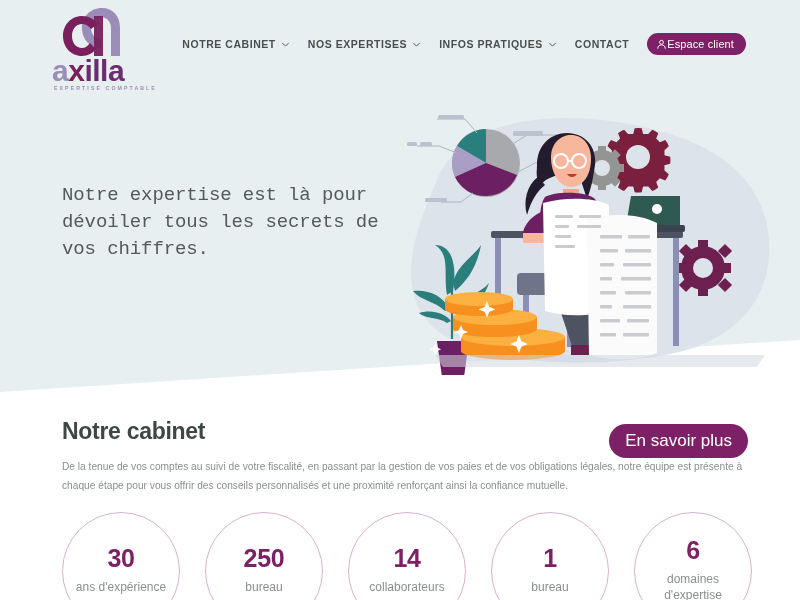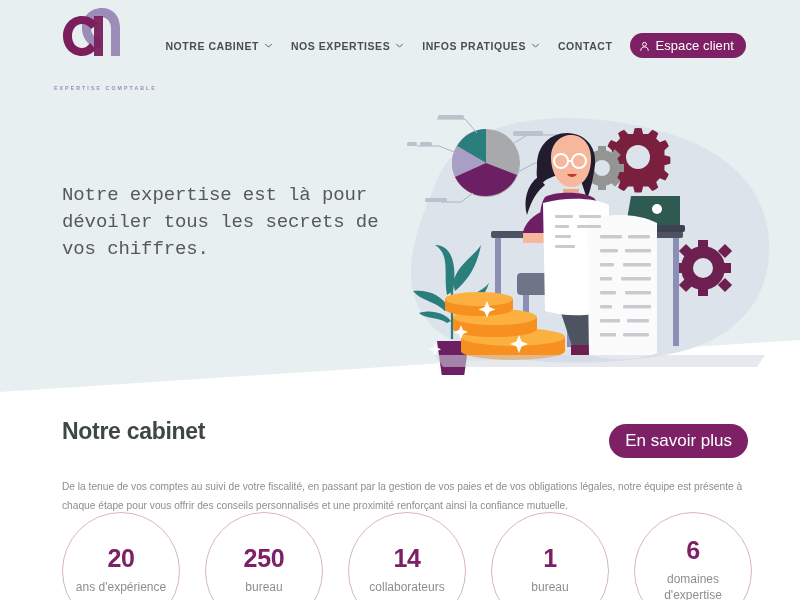--- a/index.html
+++ b/index.html
@@ -49,24 +49,24 @@
   .nav-item {
     display: flex; align-items: center; gap: 5px;
     font-size: 10.5px; font-weight: 700; letter-spacing: 0.55px;
     color: #4a4f4c; text-transform: uppercase;
     margin-right: 18px; cursor: pointer; white-space: nowrap;
   }
   .chev { width: 9px; height: 9px; flex: none; }
   .chev svg { display: block; }
 
   .btn-client {
-    display: flex; align-items: center; gap: 5px;
+    display: flex; align-items: center; 
     background: #7d2065; color: #fff;
     border-radius: 999px; padding: 5px 12px 5px 9px;
-    font-size: 13px; font-weight: 500; letter-spacing: 0.1px;
+    font-size: 11px; font-weight: 500; letter-spacing: 0.1px;
     cursor: pointer; white-space: nowrap;
   }
   .btn-client .pic { width: 11px; height: 11px; flex: none; }
 
   
   .hero-text { position: absolute; left: 62px; top: 182px; width: 360px; }
   .hero-title {
     font-size: 21.5px; font-weight: 700; color: #9c176c;
     letter-spacing: -0.2px; line-height: 1.2; margin-bottom: 14px;
   }
@@ -85,21 +85,21 @@
     position: absolute; left: 62px; top: 18px;
     font-size: 23px; font-weight: 700; color: #3f4743; letter-spacing: -0.3px;
   }
   .btn-more {
     position: absolute; right: 52px; top: 24px;
     background: #7d2065; color: #fff;
     border-radius: 999px; padding: 7px 16px;
     font-size: 17px; font-weight: 400; cursor: pointer; white-space: nowrap;
   }
   .sec-para {
-    position: absolute; left: 62px; top: 78px; width: 690px;
+    position: absolute; left: 62px; top: 58px; width: 690px;
     font-size: 10.2px; color: #8a8f90; line-height: 1.85;
   }
 
   
   .stats {
     position: absolute; left: 62px; top: 112px; width: 690px;
     display: flex; justify-content: space-between;
   }
   .stat {
     width: 118px; height: 118px; border-radius: 50%;
@@ -133,20 +133,21 @@
           <g fill="#9b8cb8">
             <path d="M42 2 C30 2 22 11 22 22 C22 33 30 42 41 42 L41 33 C35 33 31 28 31 22 C31 16 35 11 41 11 C47 11 51 16 51 22 L51 50 L60 50 L60 22 C60 10 53 2 42 2 Z"></path>
           </g>
 
           <g fill="#7a1f5c">
             <path d="M22 10 C11 10 3 19 3 30 C3 41 11 50 22 50 C28 50 33 47 36 43 L30 37 C28 40 25 42 22 42 C16 42 12 37 12 30 C12 23 16 18 22 18 C26 18 29 20 31 23 L38 18 C34 13 29 10 22 10 Z"></path>
             <path d="M34 10 L43 10 L43 50 L34 50 Z" opacity="0.95"></path>
           </g>
         </svg>
       </div>
+      <div class="logo-word"><span class="lw-a">a</span><span class="lw-x">x</span><span class="lw-rest">illa</span></div>
       <div class="logo-sub">EXPERTISE COMPTABLE</div>
     </div>
 
     <div class="nav">
 
       <div class="nav-item">
         <span>NOTRE CABINET</span>
         <span class="chev">
           <svg viewBox="0 0 12 12" width="9" height="9">
               <path d="M2 4.2 L6 8.2 L10 4.2" fill="none" stroke="#4a4f4c" stroke-width="1.2" stroke-linecap="round"></path>
@@ -366,21 +367,21 @@
   <div class="section">
     <div class="sec-head">Notre cabinet</div>
 
     <div class="btn-more">En savoir plus</div>
 
     <div class="sec-para">De la tenue de vos comptes au suivi de votre fiscalité, en passant par la gestion de vos paies et de vos obligations légales, notre équipe est présente à chaque étape pour vous offrir des conseils personnalisés et une proximité renforçant ainsi la confiance mutuelle.</div>
 
     <div class="stats">
 
       <div class="stat">
-        <div class="stat-num">20</div>
+        <div class="stat-num">30</div>
         <div class="stat-lbl">ans d'expérience</div>
       </div>
 
       <div class="stat">
         <div class="stat-num">250</div>
         <div class="stat-lbl">bureau</div>
       </div>
 
       <div class="stat">
         <div class="stat-num">14</div>

